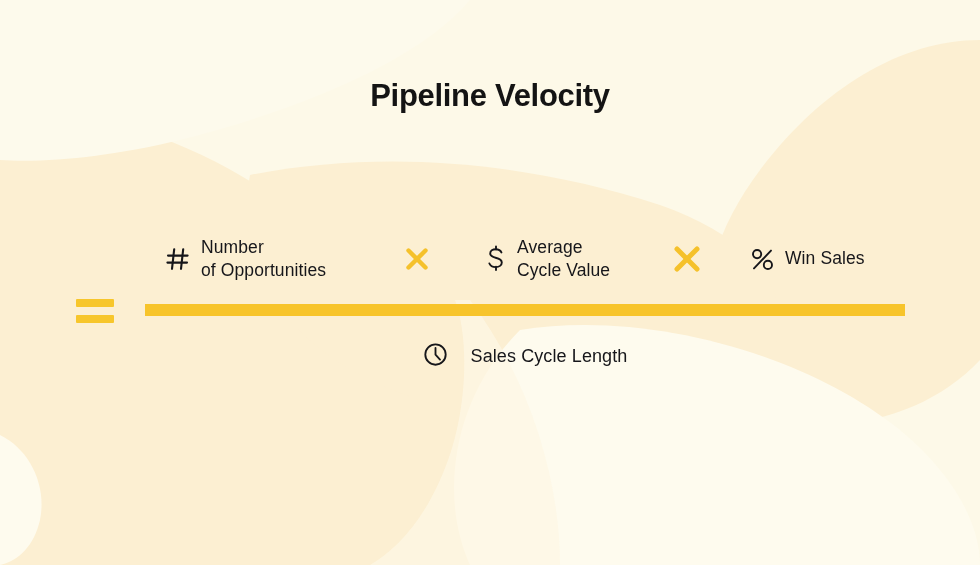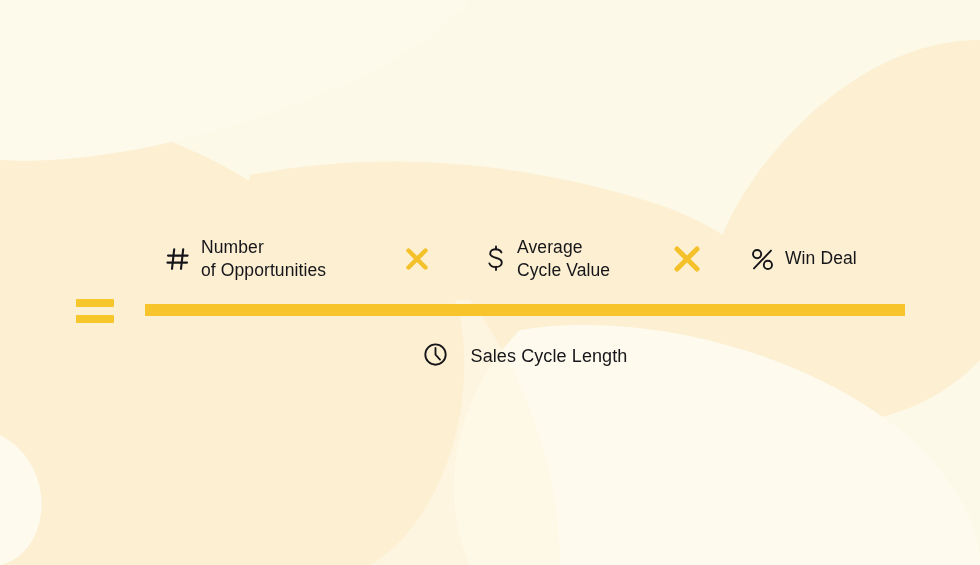--- a/index.html
+++ b/index.html
@@ -202,20 +202,21 @@
         L 560 565
         C 560 480, 530 380, 470 300 Z" fill="#FDF7E4" opacity="0.75"></path>
 
     <path d="
         M 0 0
         L 470 0
         C 420 60, 300 110, 180 140
         C 110 157, 45 163, 0 160 Z" fill="#FDFAEC"></path>
   </svg>
 
+  <div class="title">Pipeline Velocity</div>
 
   <div class="formula">
 
     <div class="equals">
       <div class="eq-bar top"></div>
       <div class="eq-bar bottom"></div>
     </div>
 
     <div class="numerator">
 
@@ -269,21 +270,21 @@
       <div class="term" id="term-winrate">
         <span class="icon">
           <svg width="25" height="25" viewBox="0 0 25 25" xmlns="http://www.w3.org/2000/svg">
             <g stroke="#16161A" stroke-width="1.9" fill="none">
               <circle cx="7.1" cy="7.1" r="4.1"></circle>
               <circle cx="17.9" cy="17.9" r="4.1"></circle>
               <line x1="21.0" y1="3.6" x2="4.0" y2="21.4" stroke-linecap="round"></line>
             </g>
           </svg>
         </span>
-        <span class="label">Win Deal</span>
+        <span class="label">Win Sales</span>
       </div>
     </div>
 
     <div class="fraction-bar"></div>
 
     <div class="denominator">
       <div class="term-inner">
         <span class="icon">
           <svg width="25" height="25" viewBox="0 0 25 25" xmlns="http://www.w3.org/2000/svg">
             <g stroke="#16161A" stroke-width="1.85" fill="none" stroke-linecap="round" stroke-linejoin="round">

